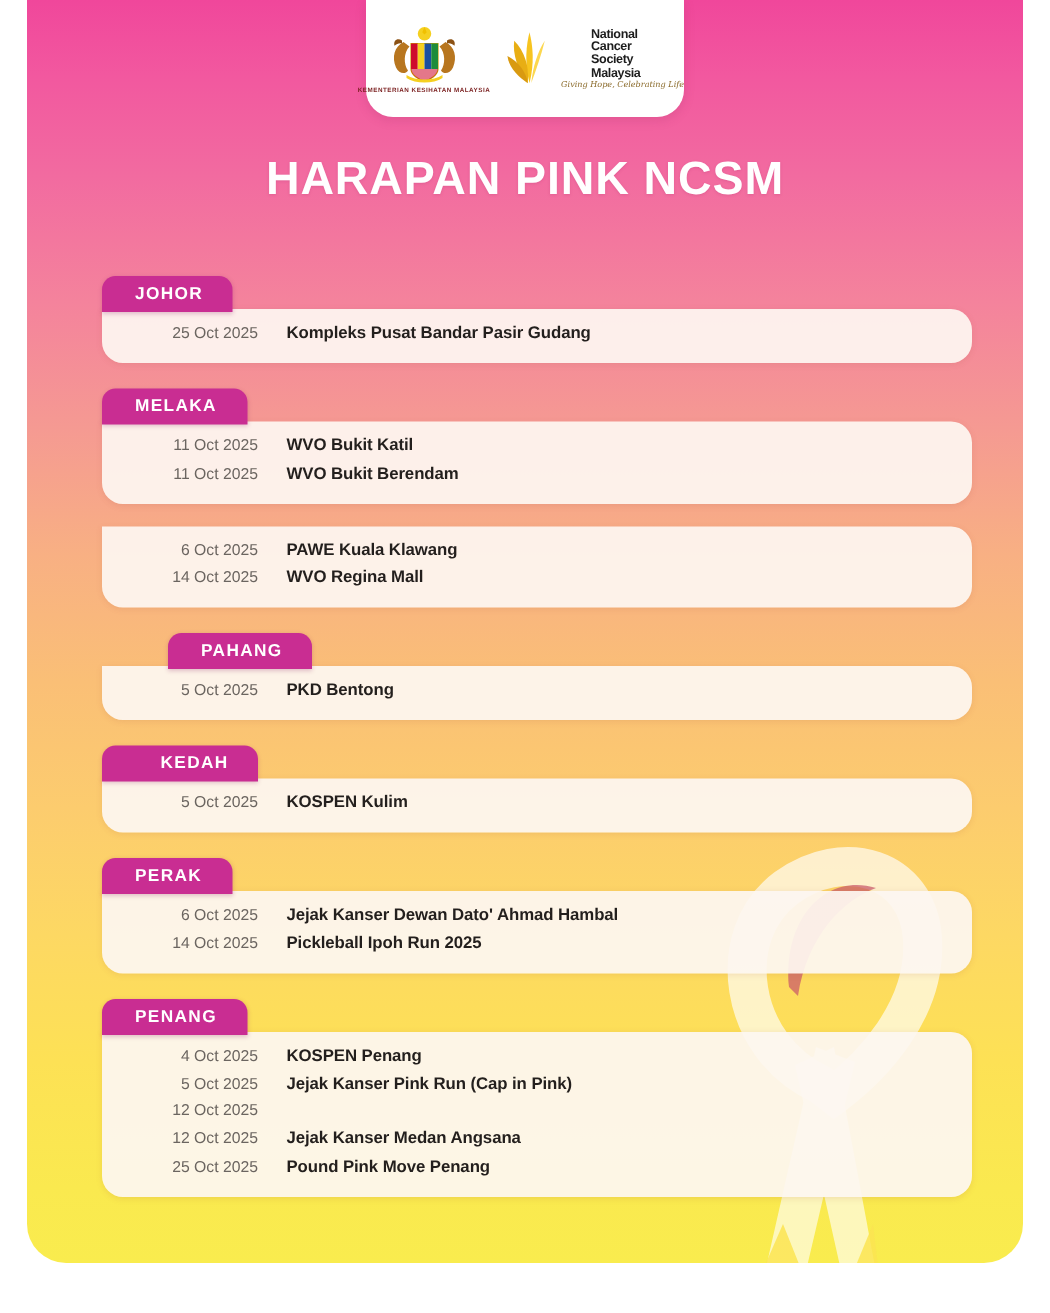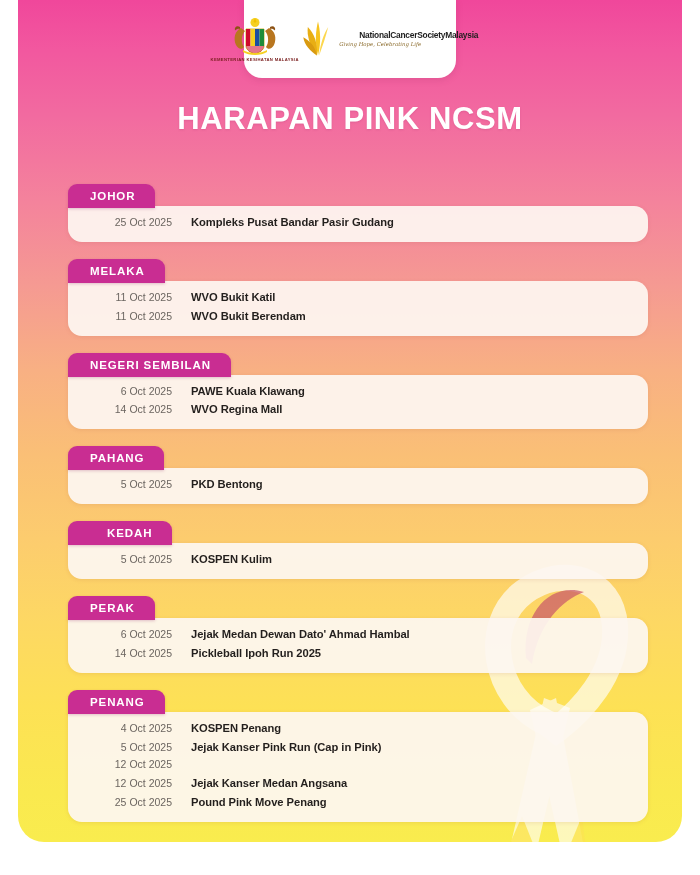--- a/index.html
+++ b/index.html
@@ -68,21 +68,21 @@
     letter-spacing: 0.25px;
     color: #7a1f1f;
     font-weight: bold;
     margin-top: 1px;
     white-space: nowrap;
     transform: scale(1.35);
   }
   .ncsm-wrap { display: flex; align-items: center; gap: 4px; }
   .ncsm-words {
     display: flex;
-    flex-direction: row;
+    flex-direction: column;
     line-height: 1.02;
     margin-left: 20px;
   }
   .ncsm-words span {
     font-size: 8.4px;
     font-weight: bold;
     color: #1d1d1d;
     letter-spacing: -0.25px;
   }
   .ncsm-tag {
@@ -253,46 +253,46 @@
       <div class="state-block"><div class="state-badge" style="background: rgb(201, 45, 146);">MELAKA</div><div class="state-card">
           <div class="event-row">
             <div class="event-date">11 Oct 2025</div>
             <div class="event-name">WVO Bukit Katil</div>
           </div>
           <div class="event-row">
             <div class="event-date">11 Oct 2025</div>
             <div class="event-name">WVO Bukit Berendam</div>
           </div>
         </div></div>
-      <div class="state-block"><div class="state-badge" style="background: rgb(201, 45, 146);">NEGERI SEMBILAN</div><div class="state-card">
+      <div class="state-block"><div class="state-card">
           <div class="event-row">
             <div class="event-date">6 Oct 2025</div>
             <div class="event-name">PAWE Kuala Klawang</div>
           </div>
           <div class="event-row">
             <div class="event-date">14 Oct 2025</div>
             <div class="event-name">WVO Regina Mall</div>
           </div>
         </div></div>
-      <div class="state-block"><div class="state-badge" style="background: rgb(201, 45, 146);">PAHANG</div><div class="state-card">
+      <div class="state-block"><div class="state-badge" style="background: rgb(201, 45, 146); margin-left: 44px;">PAHANG</div><div class="state-card">
           <div class="event-row">
             <div class="event-date">5 Oct 2025</div>
             <div class="event-name">PKD Bentong</div>
           </div>
         </div></div>
       <div class="state-block"><div class="state-badge" style="background: rgb(201, 45, 146); padding-left: 39px;">KEDAH</div><div class="state-card">
           <div class="event-row">
             <div class="event-date">5 Oct 2025</div>
             <div class="event-name">KOSPEN Kulim</div>
           </div>
         </div></div>
       <div class="state-block"><div class="state-badge" style="background: rgb(201, 45, 146);">PERAK</div><div class="state-card">
           <div class="event-row">
             <div class="event-date">6 Oct 2025</div>
-            <div class="event-name">Jejak Medan Dewan Dato' Ahmad Hambal</div>
+            <div class="event-name">Jejak Kanser Dewan Dato' Ahmad Hambal</div>
           </div>
           <div class="event-row">
             <div class="event-date">14 Oct 2025</div>
             <div class="event-name">Pickleball Ipoh Run 2025</div>
           </div>
         </div></div>
       <div class="state-block"><div class="state-badge" style="background: rgb(201, 45, 146);">PENANG</div><div class="state-card">
           <div class="event-row">
             <div class="event-date">4 Oct 2025</div>
             <div class="event-name">KOSPEN Penang</div>

